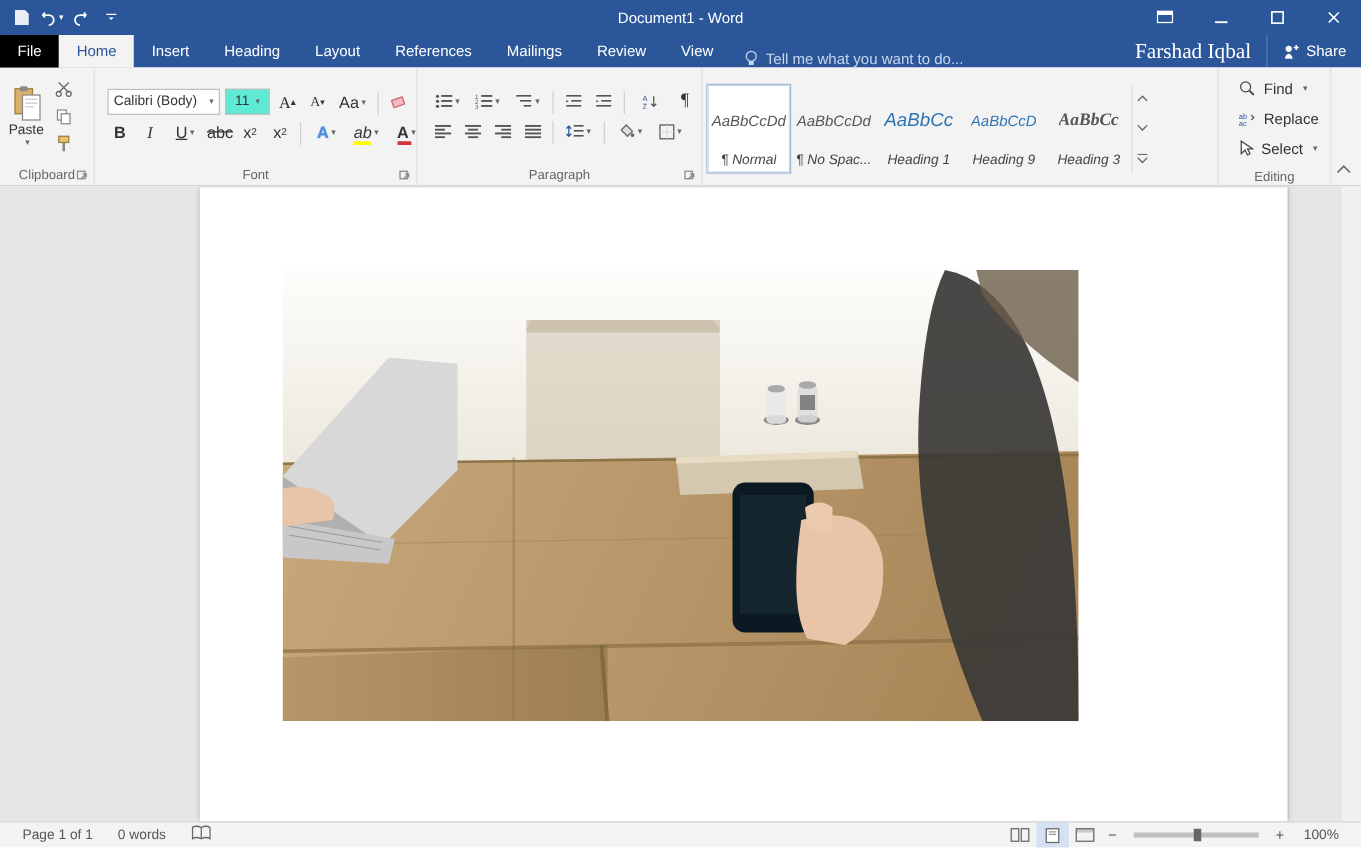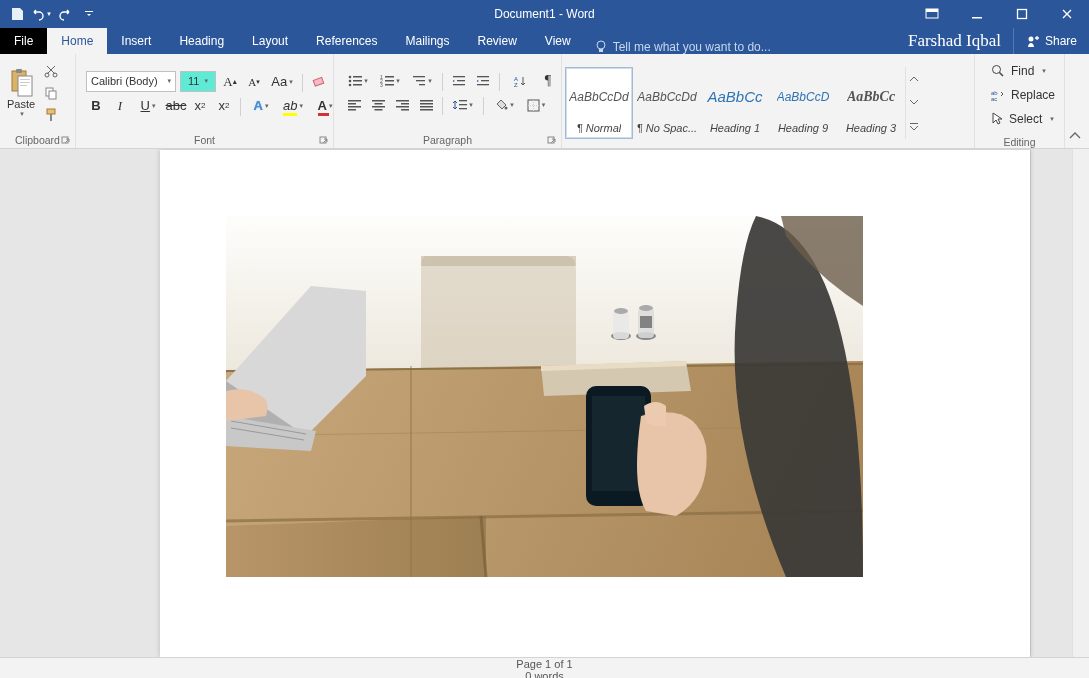--- a/index.html
+++ b/index.html
@@ -64,21 +64,21 @@
   .doc-area { height: 508px; background: #e6e6e6; display: flex; overflow: hidden; }
   .gutter-left { width: 160px; background: #e6e6e6; }
   .page { width: 870px; background: #fff; box-shadow: 0 0 5px rgba(0,0,0,0.2); margin-top: 1px; position: relative; }
   .gutter-right { flex: 1; background: #e6e6e6; border-left: 1px solid #d4d4d4; }
   .scrollbar-v { width: 17px; background: #f0f0f0; border-left: 1px solid #e0e0e0; }
   
   .photo { position: absolute; left: 66px; top: 66px; width: 637px; height: 361px; overflow: hidden; }
   .photo svg { width: 100%; height: 100%; display: block; }
   
   
-  .status-bar { height: 21px; background: #f3f3f3; border-top: 1px solid #d4d4d4; display: flex; align-items: center; font-size: 11px; color: #555; padding: 0 8px; flex-direction: column; }
+  .status-bar { height: 21px; background: #f3f3f3; border-top: 1px solid #d4d4d4; display: flex; align-items: center; font-size: 11px; color: #555; padding: 0 8px; }
   .status-item { padding: 0 10px; cursor: pointer; }
   .status-right { margin-left: auto; display: flex; align-items: center; gap: 0; }
   .view-btn { width: 26px; height: 21px; display: flex; align-items: center; justify-content: center; cursor: pointer; }
   .view-btn.active { background: #d5e1f2; }
   .zoom-slider { width: 100px; height: 4px; background: #c0c0c0; margin: 0 8px; position: relative; cursor: pointer; }
   .zoom-thumb { position: absolute; left: 48px; top: -3px; width: 6px; height: 10px; background: #666; }
   .zoom-btn { width: 18px; height: 18px; display: flex; align-items: center; justify-content: center; cursor: pointer; font-size: 12px; }
   
   .arrow-dn { font-size: 7px; color: #666; margin-left: 2px; }
   .sep { width: 1px; height: 18px; background: #d0d0d0; margin: 0 2px; }

